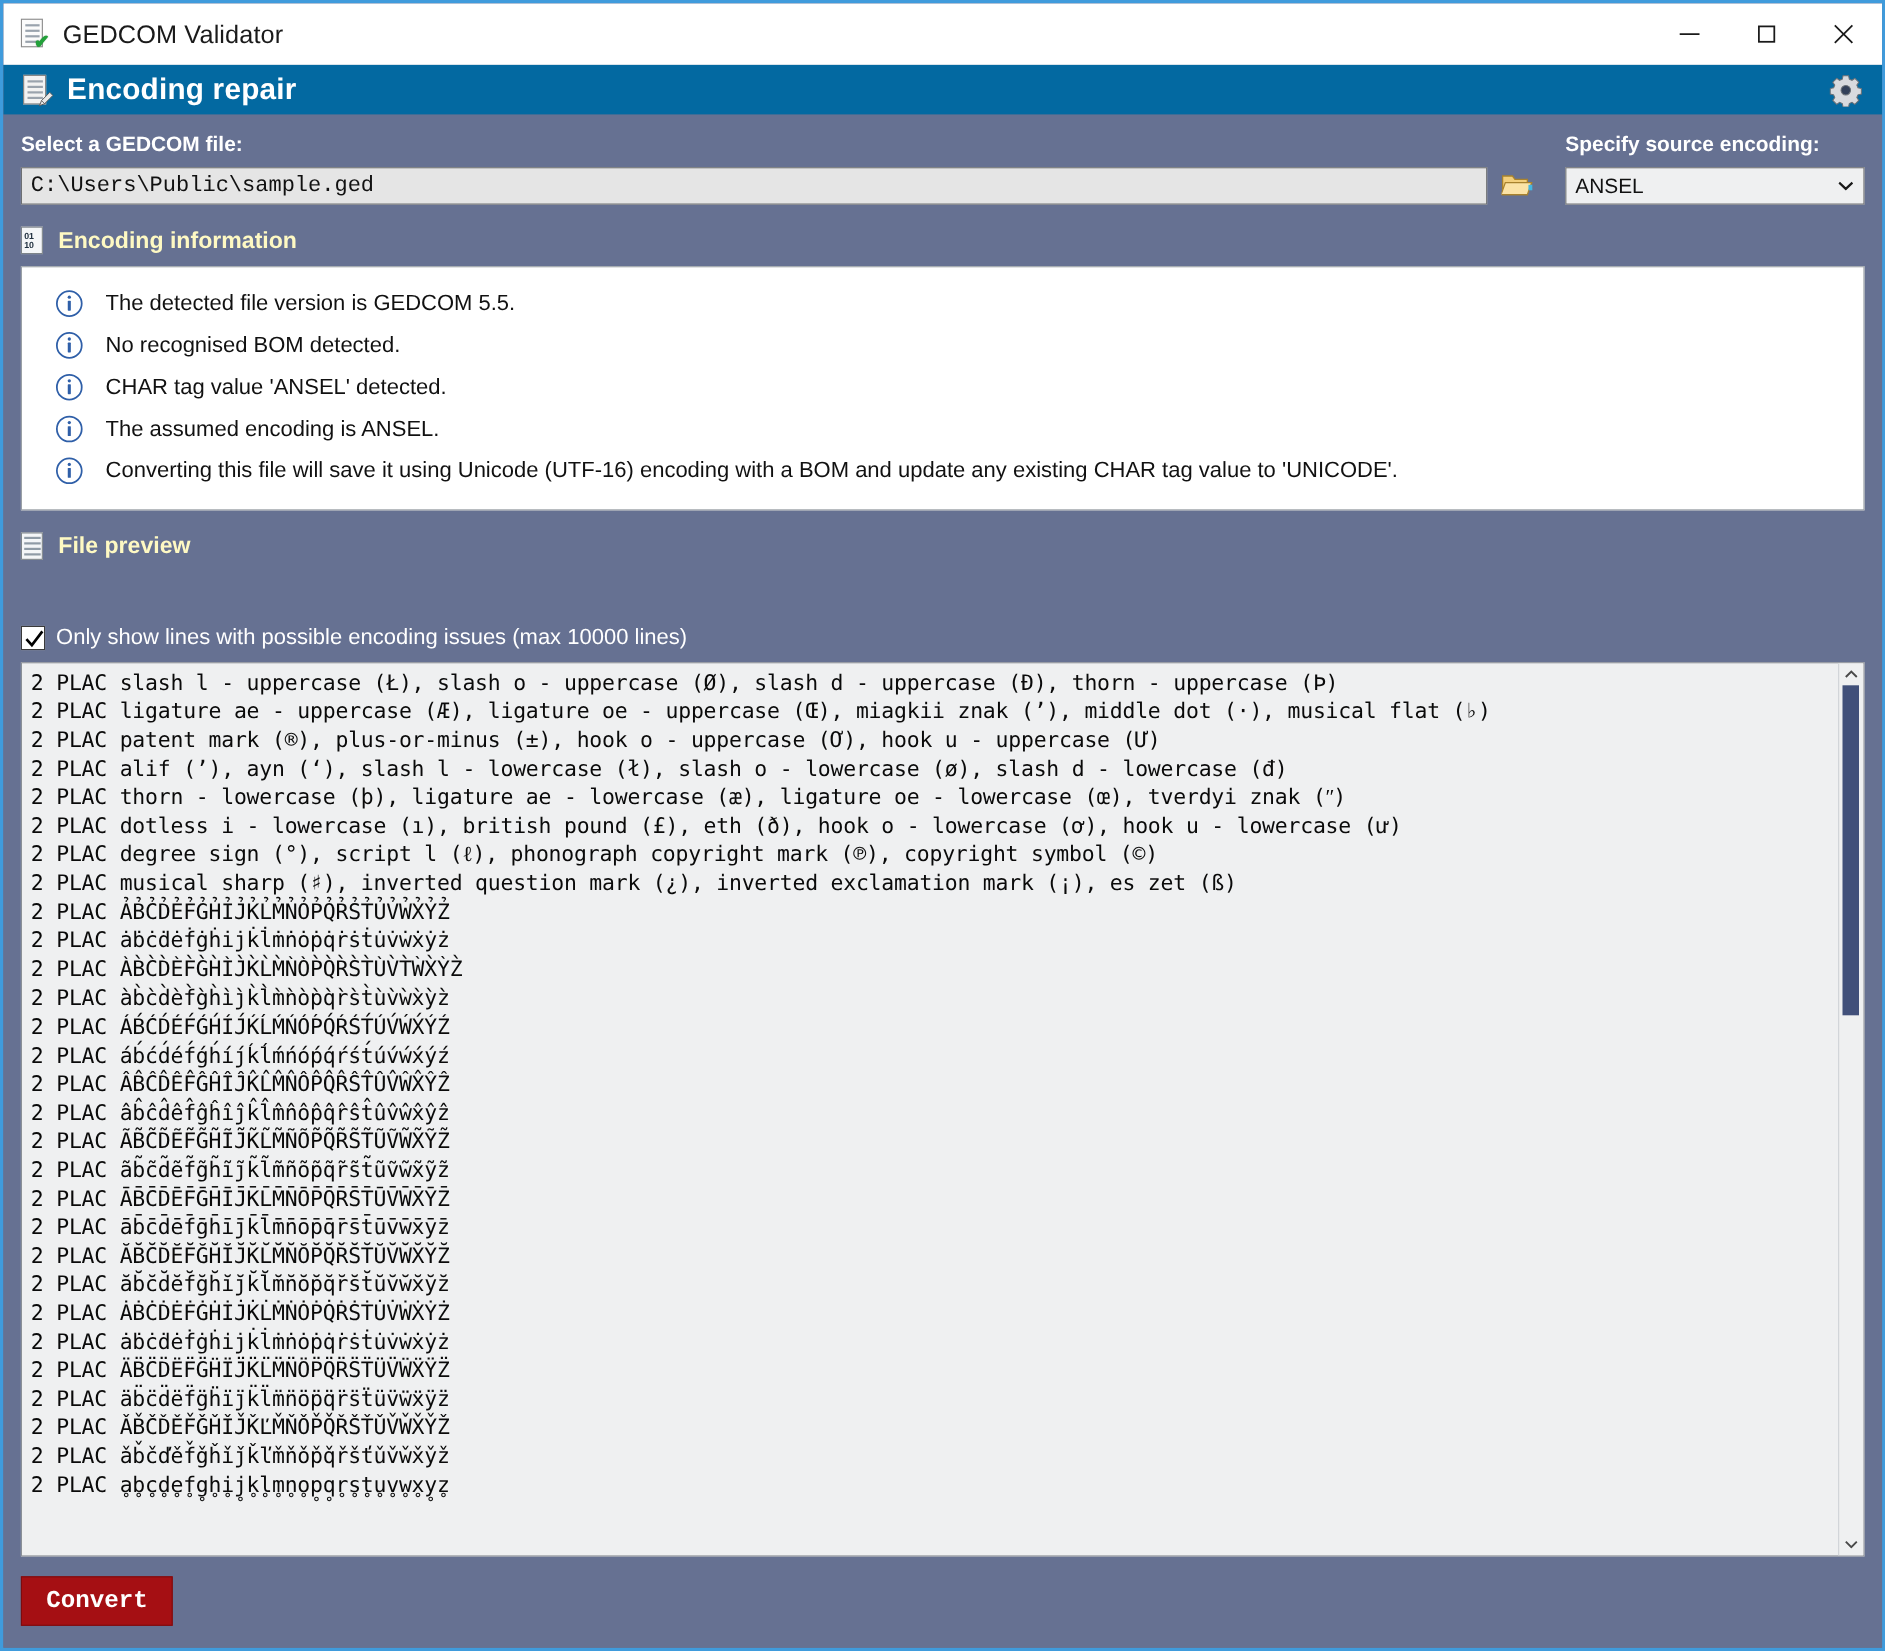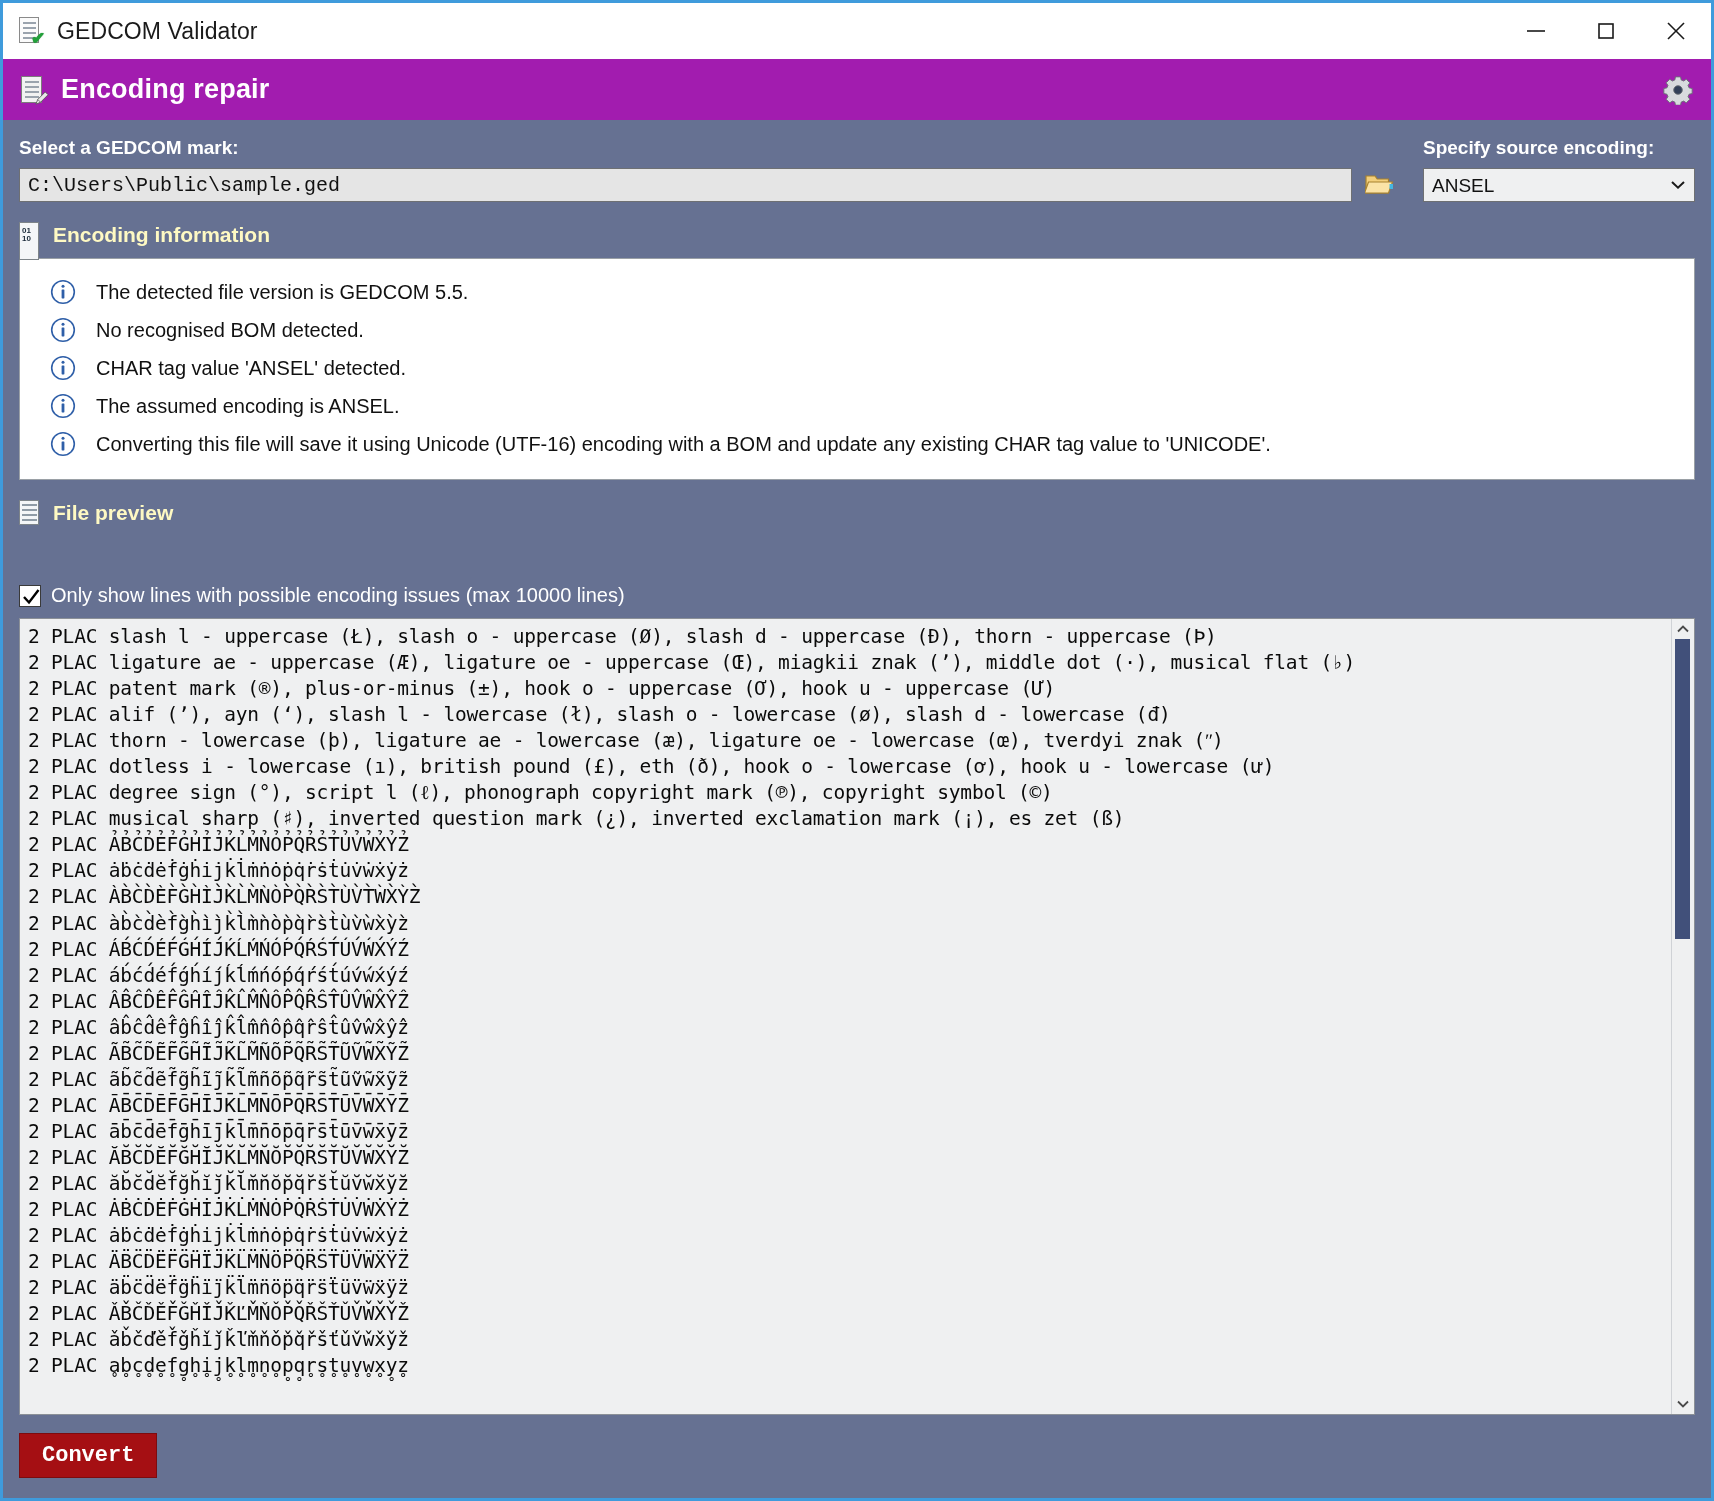--- a/index.html
+++ b/index.html
@@ -81,22 +81,22 @@
     justify-content: center;
     background: transparent;
     border: 0;
     padding: 0;
     cursor: default;
   }
   .win-btn svg { display: block; }
 
   
   .header-bar {
-    height: 61px;
-    background: #a21caf;
+    height: 45px;
+    background: #0369a1;
     display: flex;
     align-items: center;
     flex: 0 0 auto;
     position: relative;
   }
   .header-icon {
     width: 26px;
     height: 30px;
     margin-left: 18px;
     margin-right: 14px;
@@ -233,21 +233,21 @@
   }
   .sub-head-icon {
     width: 22px; height: 26px;
     margin-right: 12px;
     position: relative;
     flex: 0 0 auto;
   }
   .bin-doc {
     position: absolute;
     left: 0; top: 0;
-    width: 20px; height: 38px;
+    width: 20px; height: 25px;
     background: #f4f6f8;
     border: 1px solid #7d8489;
     box-sizing: border-box;
   }
   .bin-doc span {
     position: absolute;
     left: 2px; top: 4px;
     font-family: "Liberation Sans", sans-serif;
     font-size: 8px;
     line-height: 8px;
@@ -437,21 +437,21 @@
         <path fill="#d8dade" stroke="#6b7076" stroke-width="1" d="M13.3 2 h5.4 l0.7 3.3 2.6 1.1 2.8-1.9 3.8 3.8 -1.9 2.8 1.1 2.6 3.3 0.7 v5.4 l-3.3 0.7 -1.1 2.6 1.9 2.8 -3.8 3.8 -2.8-1.9 -2.6 1.1 -0.7 3.3 h-5.4 l-0.7-3.3 -2.6-1.1 -2.8 1.9 -3.8-3.8 1.9-2.8 -1.1-2.6 -3.3-0.7 v-5.4 l3.3-0.7 1.1-2.6 -1.9-2.8 3.8-3.8 2.8 1.9 2.6-1.1 z"></path>
         <circle cx="16" cy="16" r="4.6" fill="#334059" stroke="#6b7076" stroke-width="1"></circle>
       </svg>
     </div>
   </div>
 
   <div class="body-area">
 
     <div class="row-filebar">
       <div class="file-col">
-        <span class="field-label">Select a GEDCOM mark:</span>
+        <span class="field-label">Select a GEDCOM file:</span>
         <div class="file-input-row">
           <input class="path-input" type="text" value="C:\Users\Public\sample.ged" style="">
           <button class="browse-btn">
             <svg width="30" height="26" viewBox="0 0 30 26">
               <path d="M1 4 h9 l2.2 3 h11.3 v14 h-22.5 z" fill="#f3cf7b" stroke="#a8822e" stroke-width="1.2"></path>
               <path d="M3.5 10 h24 l-4 11 h-24 z" fill="#fbe3a6" stroke="#a8822e" stroke-width="1.2"></path>
               <rect x="24.5" y="12" width="3.5" height="5" fill="#45b6e0"></rect>
             </svg>
           </button>
         </div>

